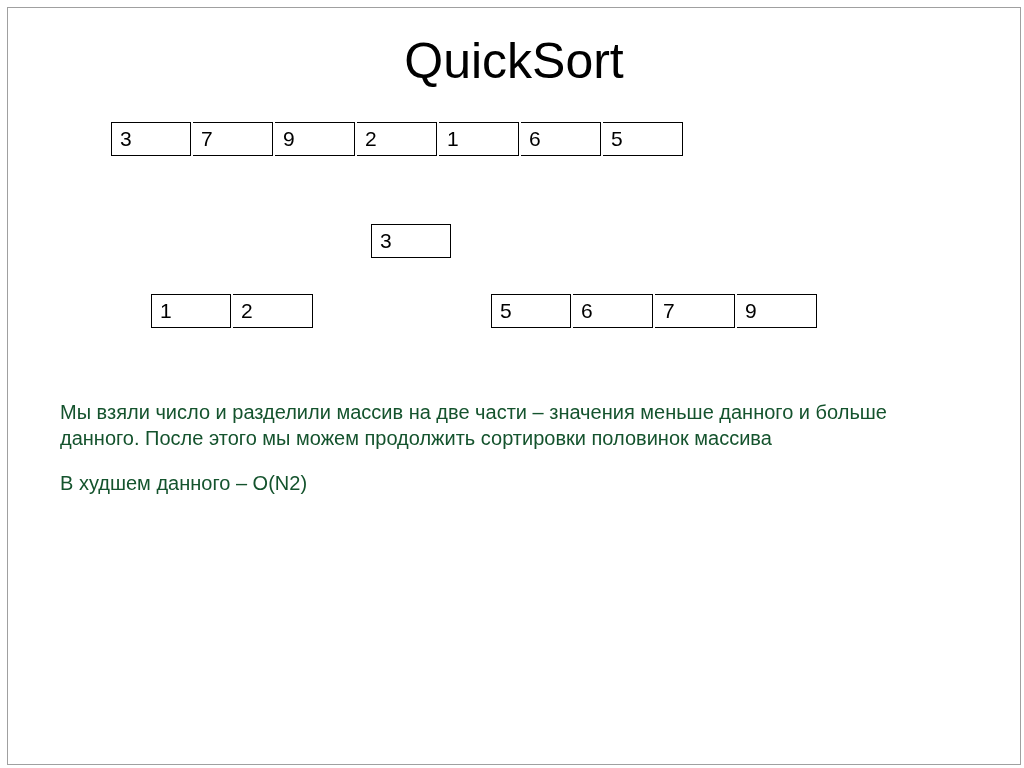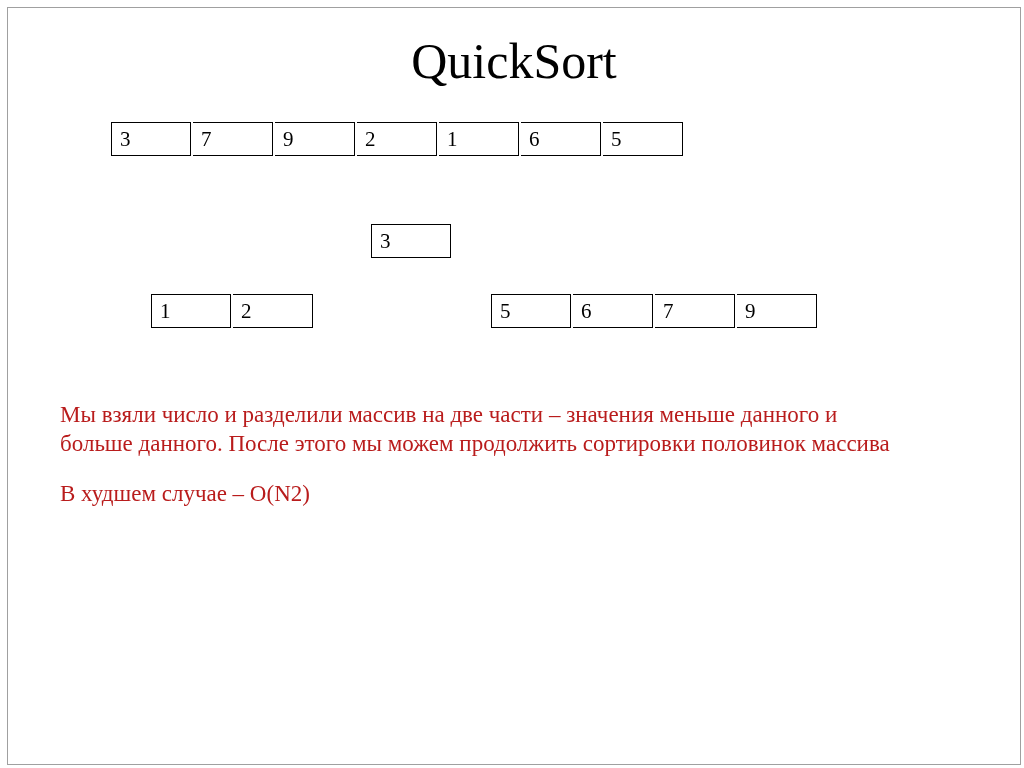--- a/index.html
+++ b/index.html
@@ -1,15 +1,15 @@
 <!DOCTYPE html>
 <html><head>
 <meta charset="utf-8">
 <style>
-  * { box-sizing: border-box; margin: 1px; padding: 0; font-family: Liberation Serif, serif; }
+  * { box-sizing: border-box; margin: 1px; padding: 0; }
   html, body { width: 1024px; height: 768px; }
   body {
     font-family: Arial, Helvetica, sans-serif;
     background: #ffffff;
     position: relative;
   }
   .slide-border {
     position: absolute;
     top: 4px; left: 4px; right: 4px; bottom: 4px;
     border: 1px solid #a0a0a0;
@@ -41,22 +41,22 @@
     height: 34px;
     font-size: 21px;
     line-height: 32px;
     padding-left: 8px;
     text-align: left;
     color: #000;
     background: #fff;
   }
   .row .cell + .cell { border-left: none; }
   .para {
-    font-size: 23px;
-    color: #b91c1c;
+    font-size: 20px;
+    color: #14532d;
     line-height: 1.28;
     margin-top: 20px;
     max-width: 840px;
   }
 </style>
 </head>
 <body>
 
 <div class="slide-border"></div>
 <div class="content">
@@ -81,14 +81,14 @@
       </div>
     <div class="row" id="row-right" style="left: 400px; top: 172px;">
         <div class="cell">5</div>
         <div class="cell">6</div>
         <div class="cell">7</div>
         <div class="cell">9</div>
       </div>
   </div>
 
   <p class="para">Мы взяли число и разделили массив на две части – значения меньше данного и больше данного. После этого мы можем продолжить сортировки половинок массива</p>
-  <p class="para">В худшем случае – O(N2)</p>
+  <p class="para">В худшем данного – O(N2)</p>
 </div>
 
 </body></html>

